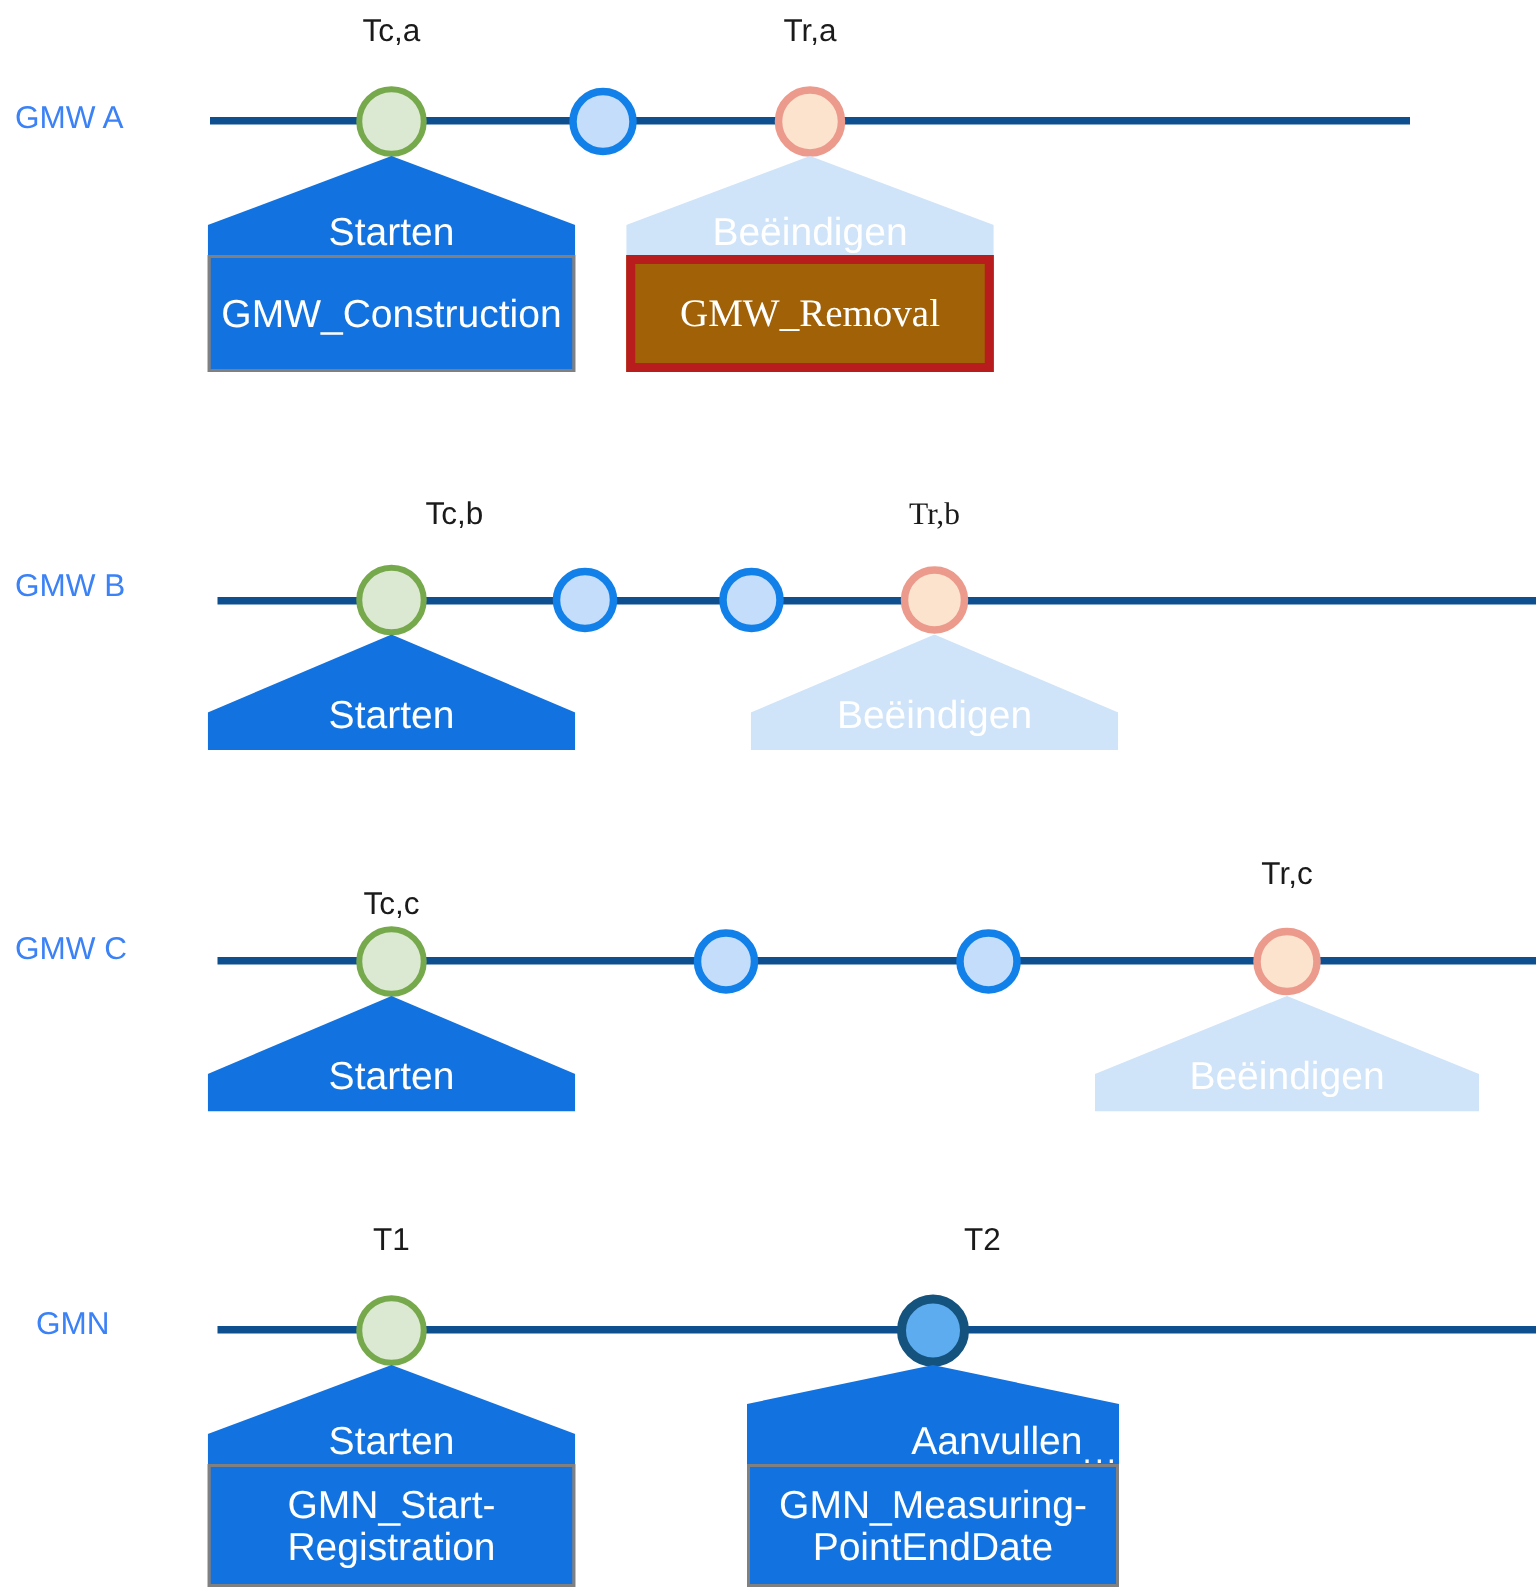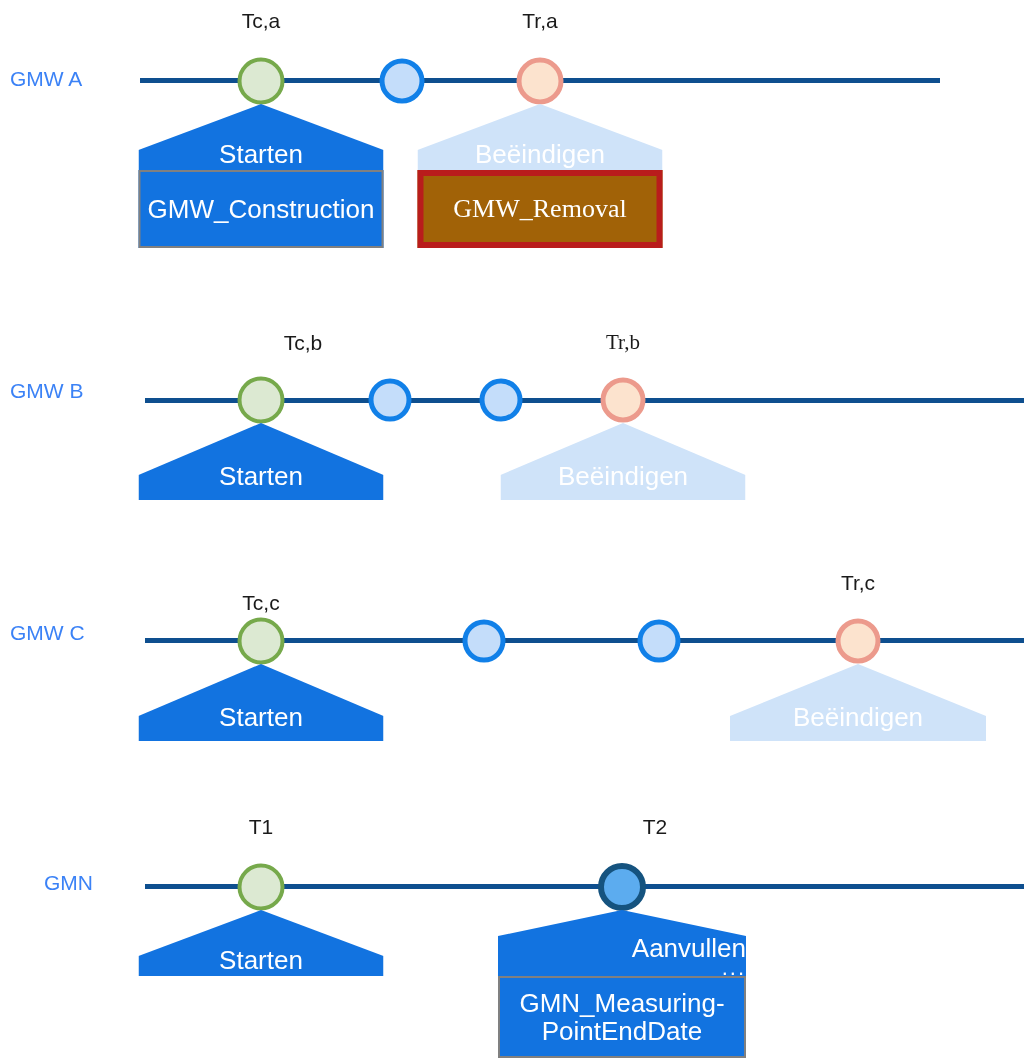--- a/index.html
+++ b/index.html
@@ -220,40 +220,41 @@
 
   <div class="callout v-light" style="left:858px; top:664px; width:256px;">
     <div class="pentagon" style="height:77px;">
       <svg class="pshape" viewBox="0 0 256 77" preserveAspectRatio="none">
         <polygon class="pshape" points="128,0 256,52 256,77 0,77 0,52"></polygon>
       </svg>
       <span class="plabel" style="padding-bottom:8px;">Beëindigen</span>
     </div>
   </div>
 
-  <div class="row-label" style="left:44px; top:872px;">GMN</div>
+  <div class="row-label" style="left:24px; top:872px;">GMN</div>
   <div class="timeline" style="left:145px; top:884px; width:879px;"></div>
 
   <div class="tick-caption" style="left:261px; top:816px;">T1</div>
   <div class="tick-caption" style="left:655px; top:816px;">T2</div>
 
   <div class="marker green" style="left:261px; top:887px; width:47px; height:47px;"></div>
   <div class="marker navy" style="left:622px; top:887px; width:48px; height:48px;"></div>
 
   <div class="callout v-dark" style="left:261px; top:910px; width:245px;">
     <div class="pentagon" style="height:66px;">
       <svg class="pshape" viewBox="0 0 245 66" preserveAspectRatio="none">
         <polygon class="pshape" points="122.5,0 245,46 245,66 0,66 0,46"></polygon>
       </svg>
       <span class="plabel">Starten</span>
     </div>
+    <div class="body-box" style="height:82px;">GMN_Start-Registration</div>
   </div>
 
   <div class="callout v-dark" style="left:622px; top:910px; width:248px;">
-    <div class="pentagon" style="height:66px; flex-direction:column; justify-content:flex-end;">
+    <div class="pentagon" style="height:66px; justify-content:flex-end;">
       <svg class="pshape" viewBox="0 0 248 66" preserveAspectRatio="none">
         <polygon class="pshape" points="124,0 248,26 248,66 0,66 0,26"></polygon>
       </svg>
       <span class="plabel">Aanvullen</span>
       <span class="ellipsis">...</span>
     </div>
     <div class="body-box" style="height:82px;">GMN_Measuring-PointEndDate</div>
   </div>
 
 </div>

